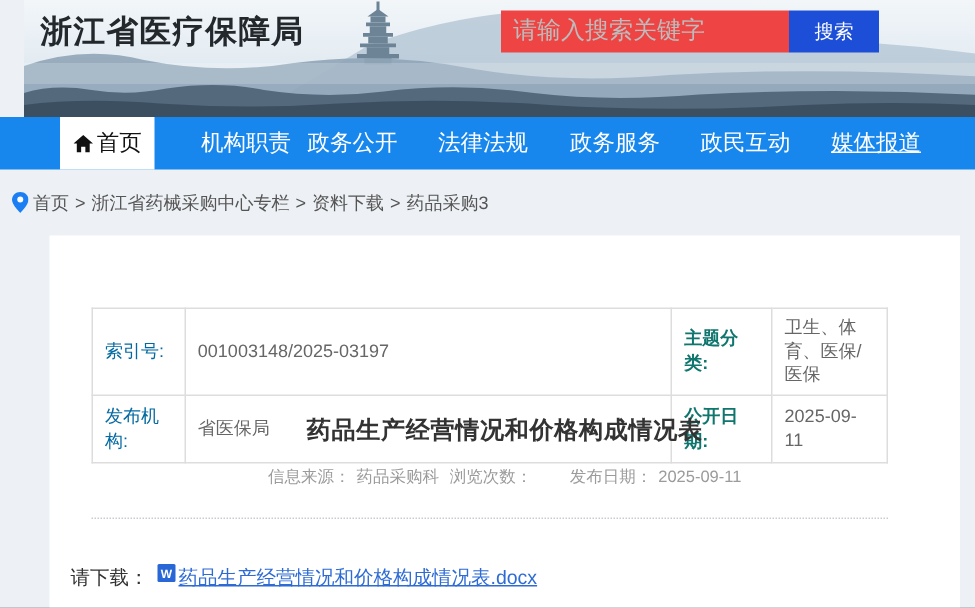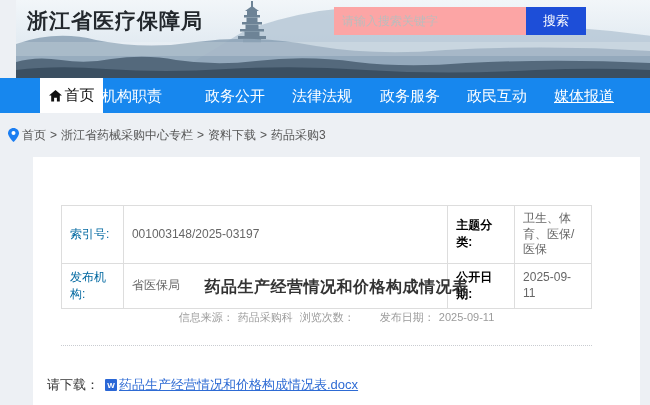--- a/index.html
+++ b/index.html
@@ -12,61 +12,61 @@
 
   
   .banner { position:absolute; left:16px; top:0; width:650px; height:78px; overflow:hidden; }
   .banner svg { position:absolute; left:0; top:0; }
   .site-title {
     position:absolute; left:11px; top:7px; z-index:3;
     font-size:21px; font-weight:bold; color:#23282d; letter-spacing:1px;
   }
   .search-wrap { position:absolute; left:318px; top:7px; z-index:3; display:flex; }
   .search-input {
-    width:192px; height:28px; border:none; outline:none; background:#fca5a5;
-    font-size:12px; padding:0 8px; color:#333;
+    width:192px; height:28px; border:none; outline:none; background:#ef4444;
+    font-size:16px; padding:0 8px; color:#333;
   }
   .search-input::placeholder { color:#bcbcbc; }
   .search-btn {
     width:60px; height:28px; border:none; background:#1d4ed8; color:#ffffff;
     font-size:13px; cursor:pointer; font-family:inherit;
   }
 
   
   .nav { position:absolute; left:0; top:78px; width:650px; height:35px; background:#1787ee; z-index:2; }
   .nav-tab-active {
     position:absolute; left:40px; top:0; width:63px; height:35px; background:#ffffff;
     display:flex; align-items:center; justify-content:center; gap:3px; cursor:pointer;
   }
   .nav-tab-active .tab-label { font-size:15px; color:#111; }
   .nav-item {
     position:absolute; top:0; height:35px; line-height:35px;
     color:#ffffff; font-size:15px; text-decoration:none; cursor:pointer; white-space:nowrap;
   }
-  .ni1{left:102px;} .ni2{left:205px;text-align:center;} .ni3{left:292px;} .ni4{left:380px;} .ni5{left:467px;} .ni6{left:554px;text-decoration:underline;}
+  .ni1{left:134px;} .ni2{left:205px;text-align:center;} .ni3{left:292px;} .ni4{left:380px;} .ni5{left:467px;} .ni6{left:554px;text-decoration:underline;}
 
   
   .breadcrumb {
     position:absolute; left:0; top:113px; width:650px; height:44px;
     display:flex; align-items:center; padding-left:8px; font-size:12px; color:#555;
   }
   .breadcrumb .pin { margin-right:3px; display:inline-flex; }
   .crumb { color:#555; text-decoration:none; }
   .crumb-sep { margin:0 4px; color:#555; }
 
   
   .card { position:absolute; left:33px; top:157px; width:607px; height:260px; background:#ffffff; }
 
   .info-table {
     position:absolute; left:28px; top:48px; width:531px;
     border-collapse:collapse; font-size:12px;
   }
   .info-table td { border:1px solid #ddd; padding:5px 8px; vertical-align:middle; }
   .info-table td.lbl { font-weight:normal; color:#0369a1; width:62px; }
-  .info-table td.lbl2 { font-weight:bold; color:#000000; width:67px; }
+  .info-table td.lbl2 { font-weight:bold; color:#0f766e; width:67px; }
   .info-table td.val { color:#666; width:325px; }
   .info-table td.val2 { color:#666; width:77px; line-height:1.3; }
 
   .art-title {
     position:absolute; left:0; top:120px; width:100%;
     text-align:center; font-size:16px; font-weight:bold; color:#333; letter-spacing:0.5px;
   }
   .art-meta {
     position:absolute; left:0; top:153px; width:100%;
     text-align:center; font-size:11px; color:#9b9b9b;
@@ -74,21 +74,21 @@
   .art-meta span { margin:0 2px; }
   .meta-gap { display:inline-block; width:10px; }
 
   .divider {
     position:absolute; left:28px; top:188px; width:531px; height:0;
     border-top:1px dotted #c9ccd1;
   }
 
   .download {
     position:absolute; left:14px; top:219px;
-    font-size:13px; color:#333; display:flex; align-items:center;
+    font-size:13px; color:#333; display:flex; align-items:flex-start;
   }
   .doc-icon {
     display:inline-flex; align-items:center; justify-content:center;
     width:12px; height:12px; background:#2a67d6; color:#fff;
     font-size:8px; font-weight:bold; margin:0 2px 0 6px; border-radius:1px;
   }
   .dl-link { color:#2e6bd4; text-decoration:underline; cursor:pointer; }
 </style>
 </head>
 <body>

